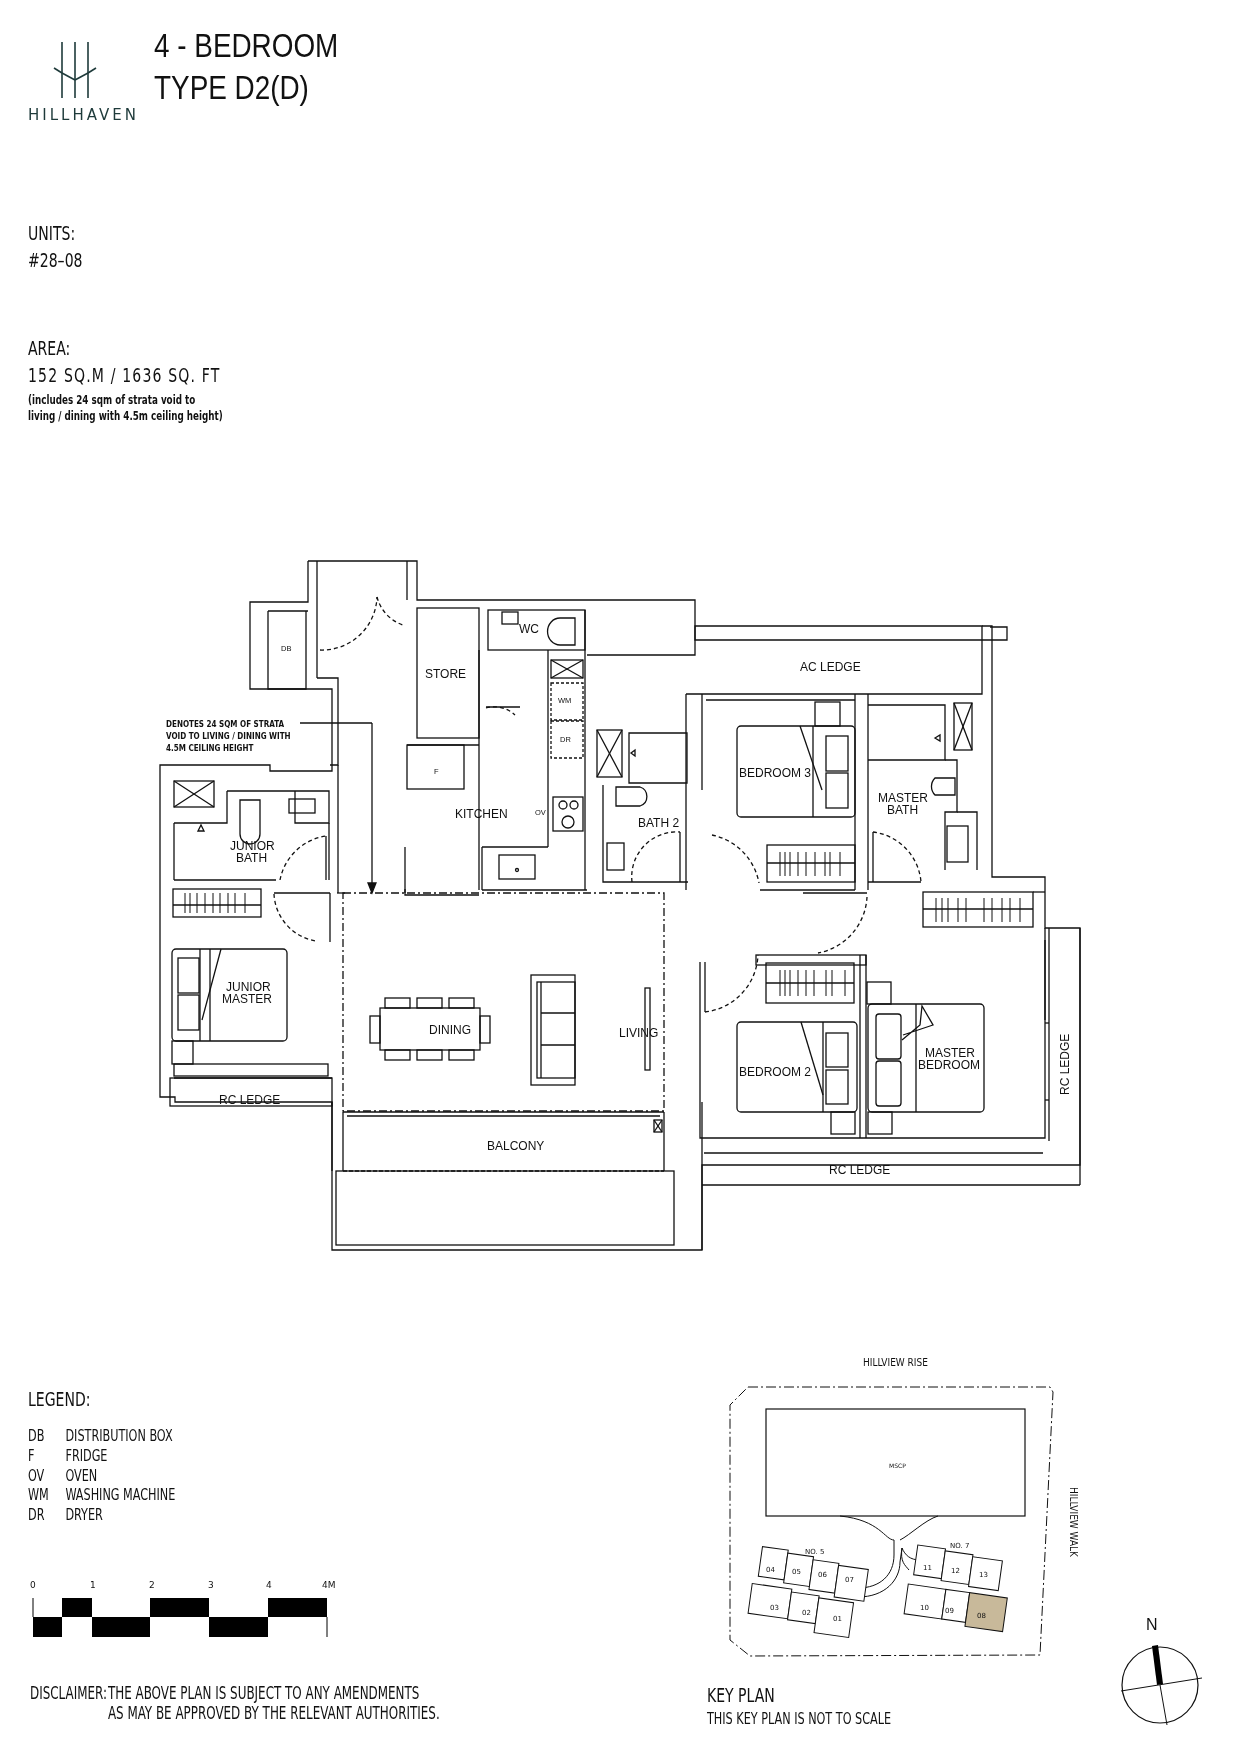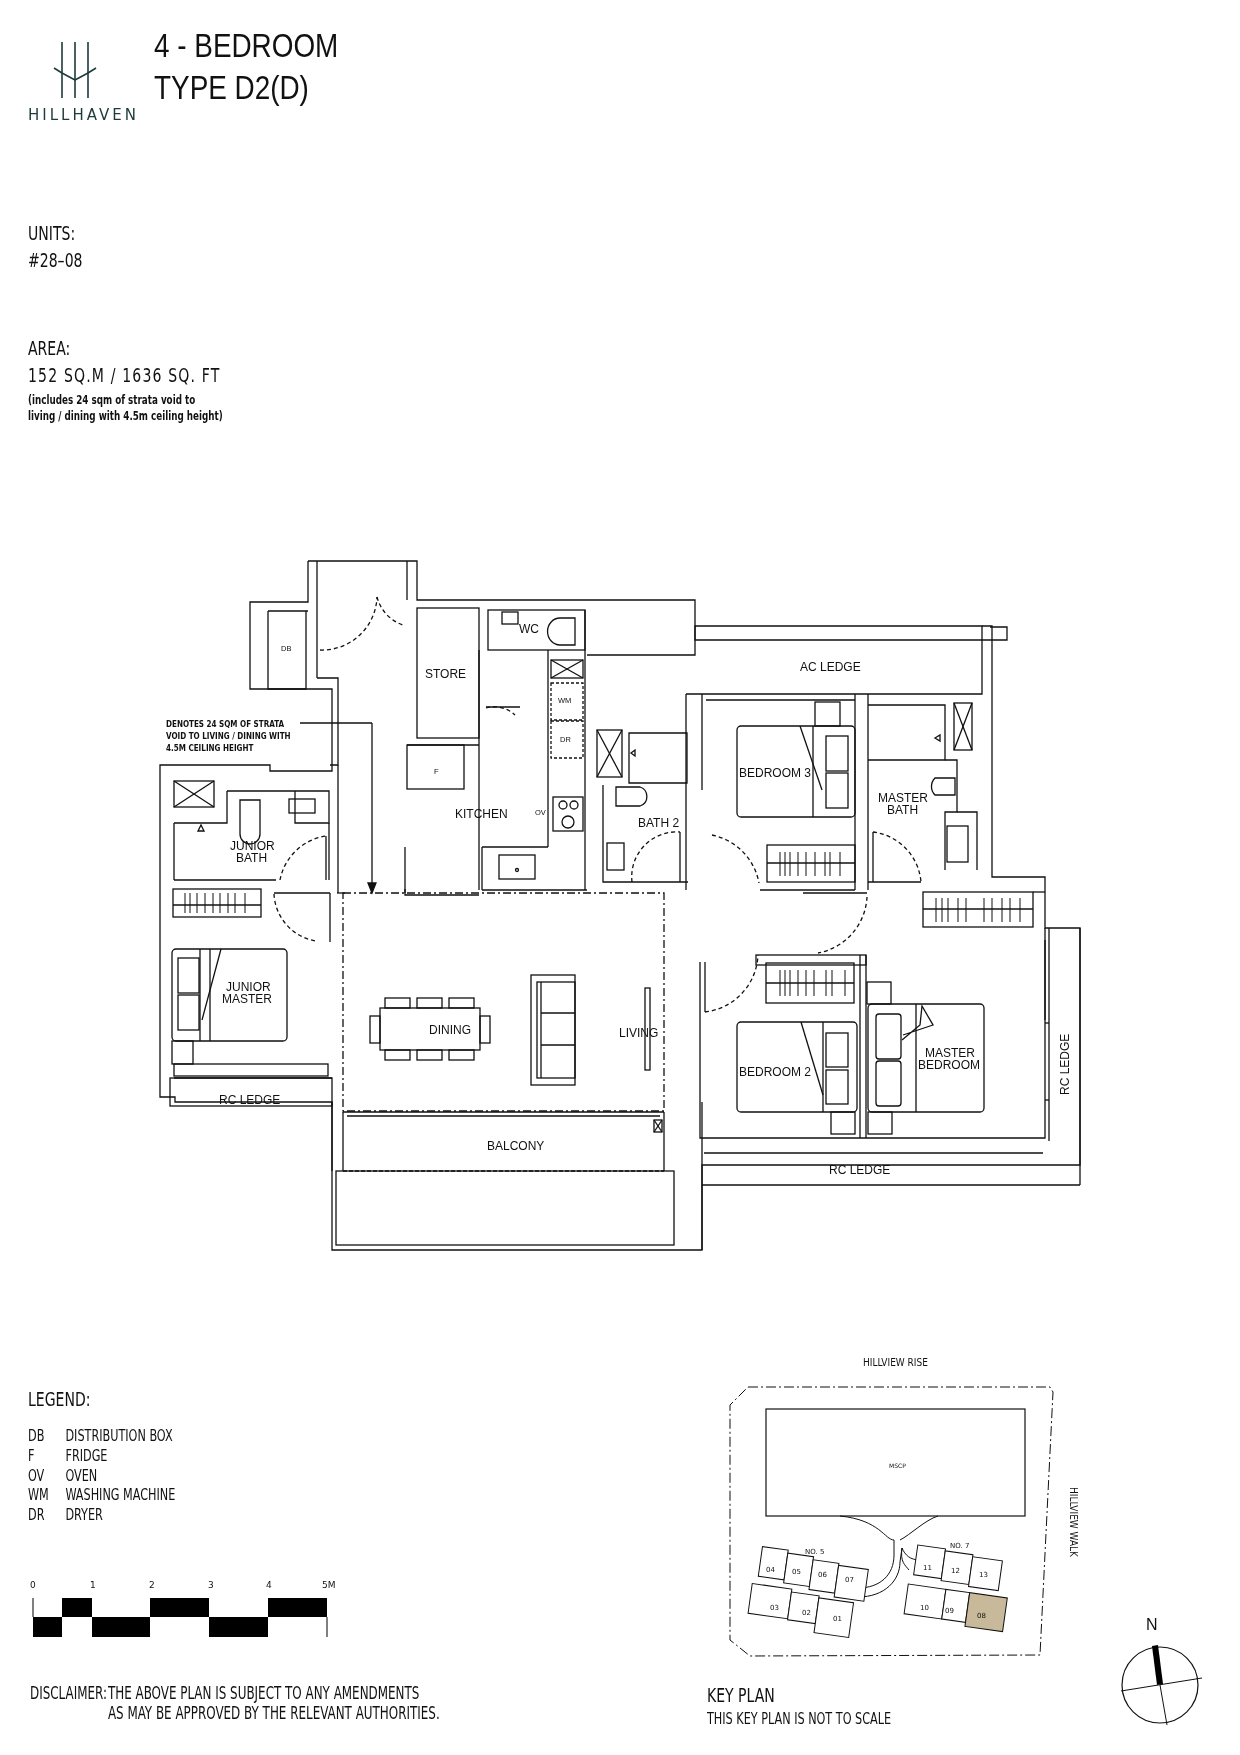--- a/index.html
+++ b/index.html
@@ -347,21 +347,21 @@
 <div class="legend-row cad" style="top:1466px"><span class="code">OV</span><span>OVEN</span></div>
 <div class="legend-row cad" style="top:1485px"><span class="code">WM</span><span>WASHING  MACHINE</span></div>
 <div class="legend-row cad" style="top:1505px"><span class="code">DR</span><span>DRYER</span></div>
 
 <div class="abs scale-labels" style="left:0;top:0;">
   <span style="left:30px;top:1580px">0</span>
   <span style="left:90px;top:1580px">1</span>
   <span style="left:149px;top:1580px">2</span>
   <span style="left:208px;top:1580px">3</span>
   <span style="left:266px;top:1580px">4</span>
-  <span style="left:322px;top:1580px">5M</span>
+  <span style="left:322px;top:1580px">4M</span>
 </div>
 <svg class="abs" style="left:0;top:0" width="400" height="1660" viewBox="0 0 400 1660">
   <g fill="#000">
     <rect x="33" y="1617" width="29" height="20"></rect>
     <rect x="62" y="1598" width="30" height="19"></rect>
     <rect x="92" y="1617" width="58" height="20"></rect>
     <rect x="150" y="1598" width="59" height="19"></rect>
     <rect x="209" y="1617" width="59" height="20"></rect>
     <rect x="268" y="1598" width="59" height="19"></rect>
   </g>

